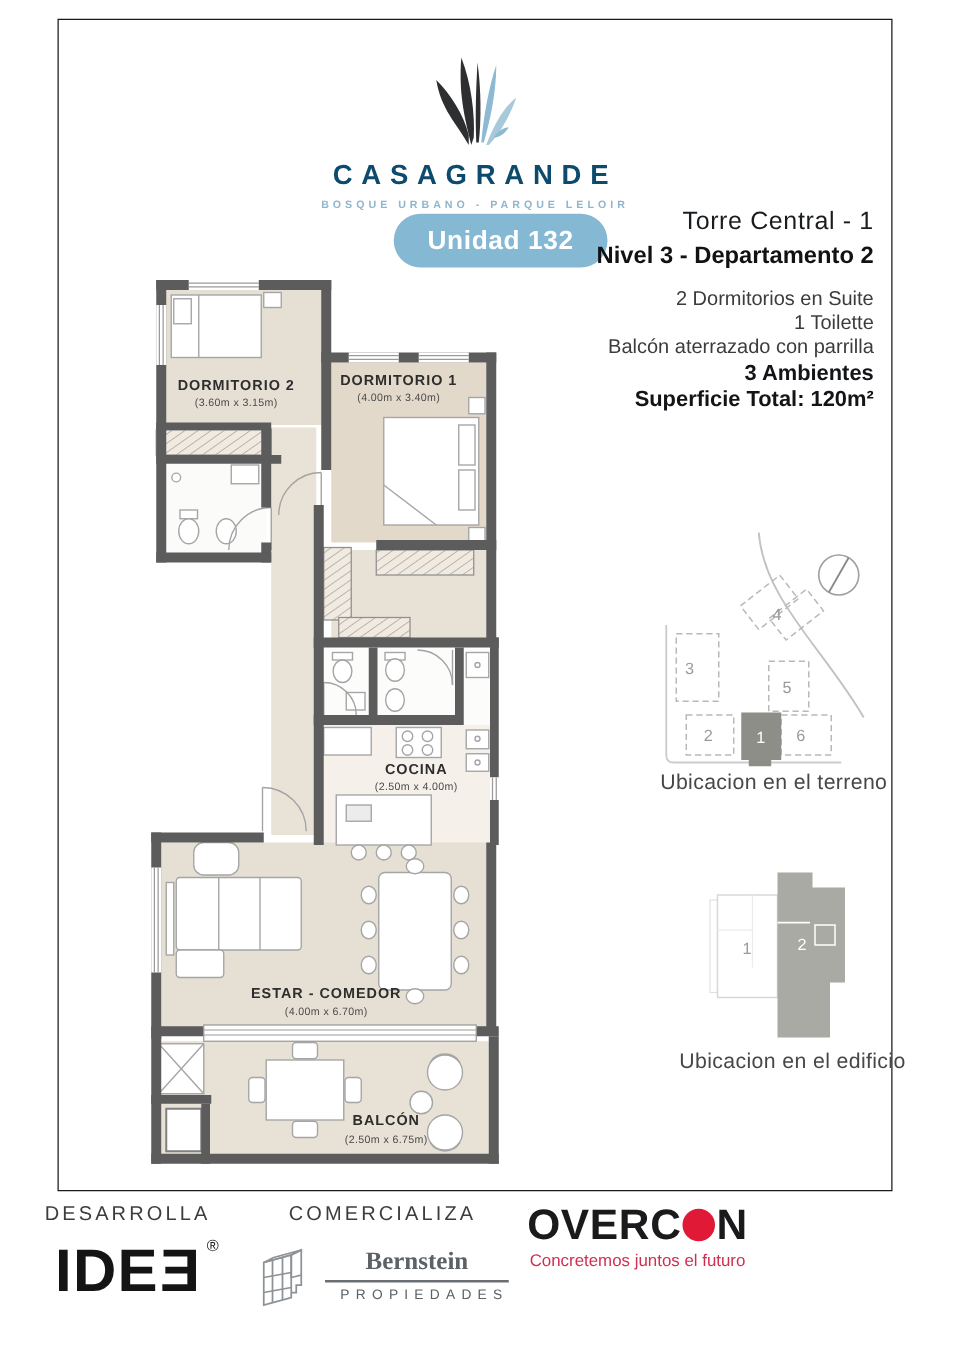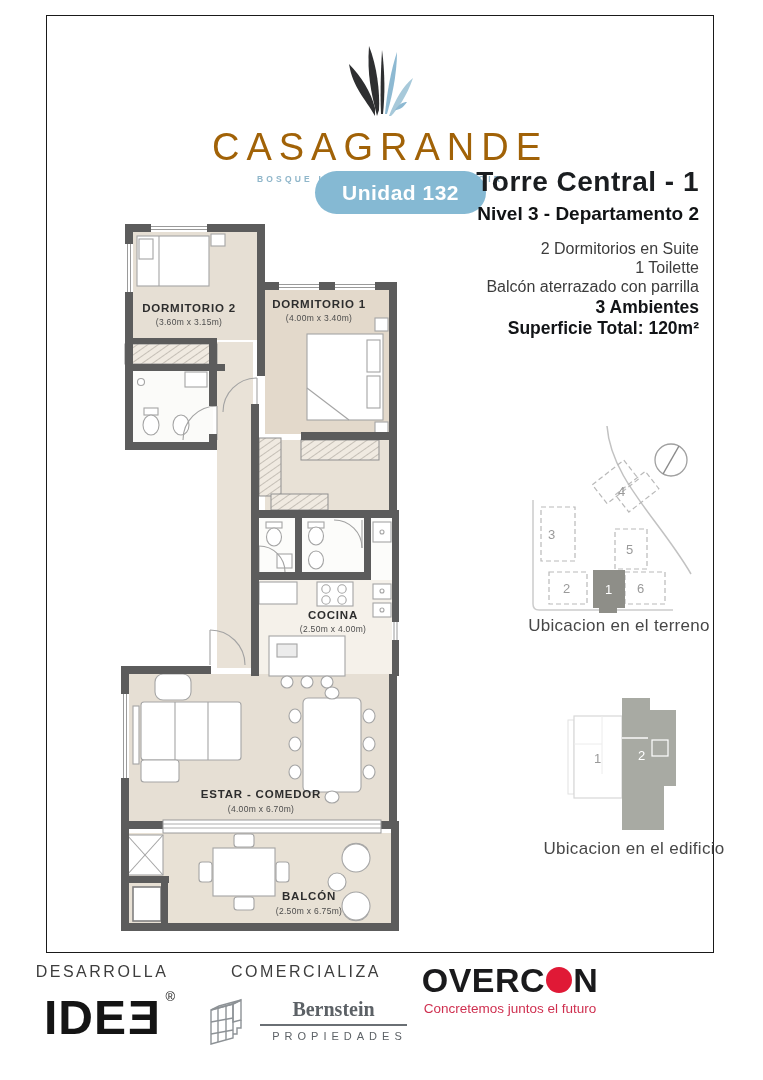--- a/index.html
+++ b/index.html
@@ -8,34 +8,34 @@
     position:relative; width:763px; height:1080px; background:#fff;
     font-family:"Liberation Sans", sans-serif; overflow:hidden;
   }
   .main-box {
     position:absolute; left:46px; top:15px; width:668px; height:938px;
     border:1.5px solid #1a1a1a; background:#fff;
   }
   
   .logo-block { position:absolute; top:24px; left:0; width:100%; text-align:center; }
   .brand-name {
-    margin-top:4px; font-size:38px; font-weight:400; letter-spacing:7px;
-    color:#a16207;
+    margin-top:4px; font-size:22px; font-weight:700; letter-spacing:7px;
+    color:#0c4a6e;
   }
   .brand-tagline {
     margin-top:5px; font-size:8.5px; font-weight:700; letter-spacing:3.2px;
     color:#8fb6ca;
   }
   .unit-badge {
     position:absolute; left:268px; top:155px; height:43px; line-height:43px;
     padding:0 27px; background:#85b9d3; color:#fff; font-weight:700;
     font-size:21px; border-radius:22px; letter-spacing:0.5px;
   }
   .title-block { position:absolute; right:14px; top:150px; text-align:right; }
-  .tower-title { font-size:28px; font-weight:700; color:#1a1d20; letter-spacing:0.5px; }
+  .tower-title { font-size:20px; font-weight:400; color:#1a1d20; letter-spacing:0.5px; }
   .level-title { font-size:19px; font-weight:800; color:#101214; margin-top:5px; }
   .feature-lines { margin-top:14px; font-size:16px; color:#3c3c3c; line-height:1.2; }
   .bold-line { font-size:17.5px; font-weight:800; color:#121417; line-height:1.25; }
   
   svg text { font-family:"Liberation Sans", sans-serif; }
   .room-name { font-size:11.5px; font-weight:700; fill:#2d2d2d; letter-spacing:0.8px; }
   .room-size { font-size:8.5px; fill:#4c4c4c; letter-spacing:0.3px; }
   .plot-num { font-size:13px; fill:#9a9a9a; }
   .plot-num-hl { font-size:13px; fill:#ffffff; }
   .caption {

